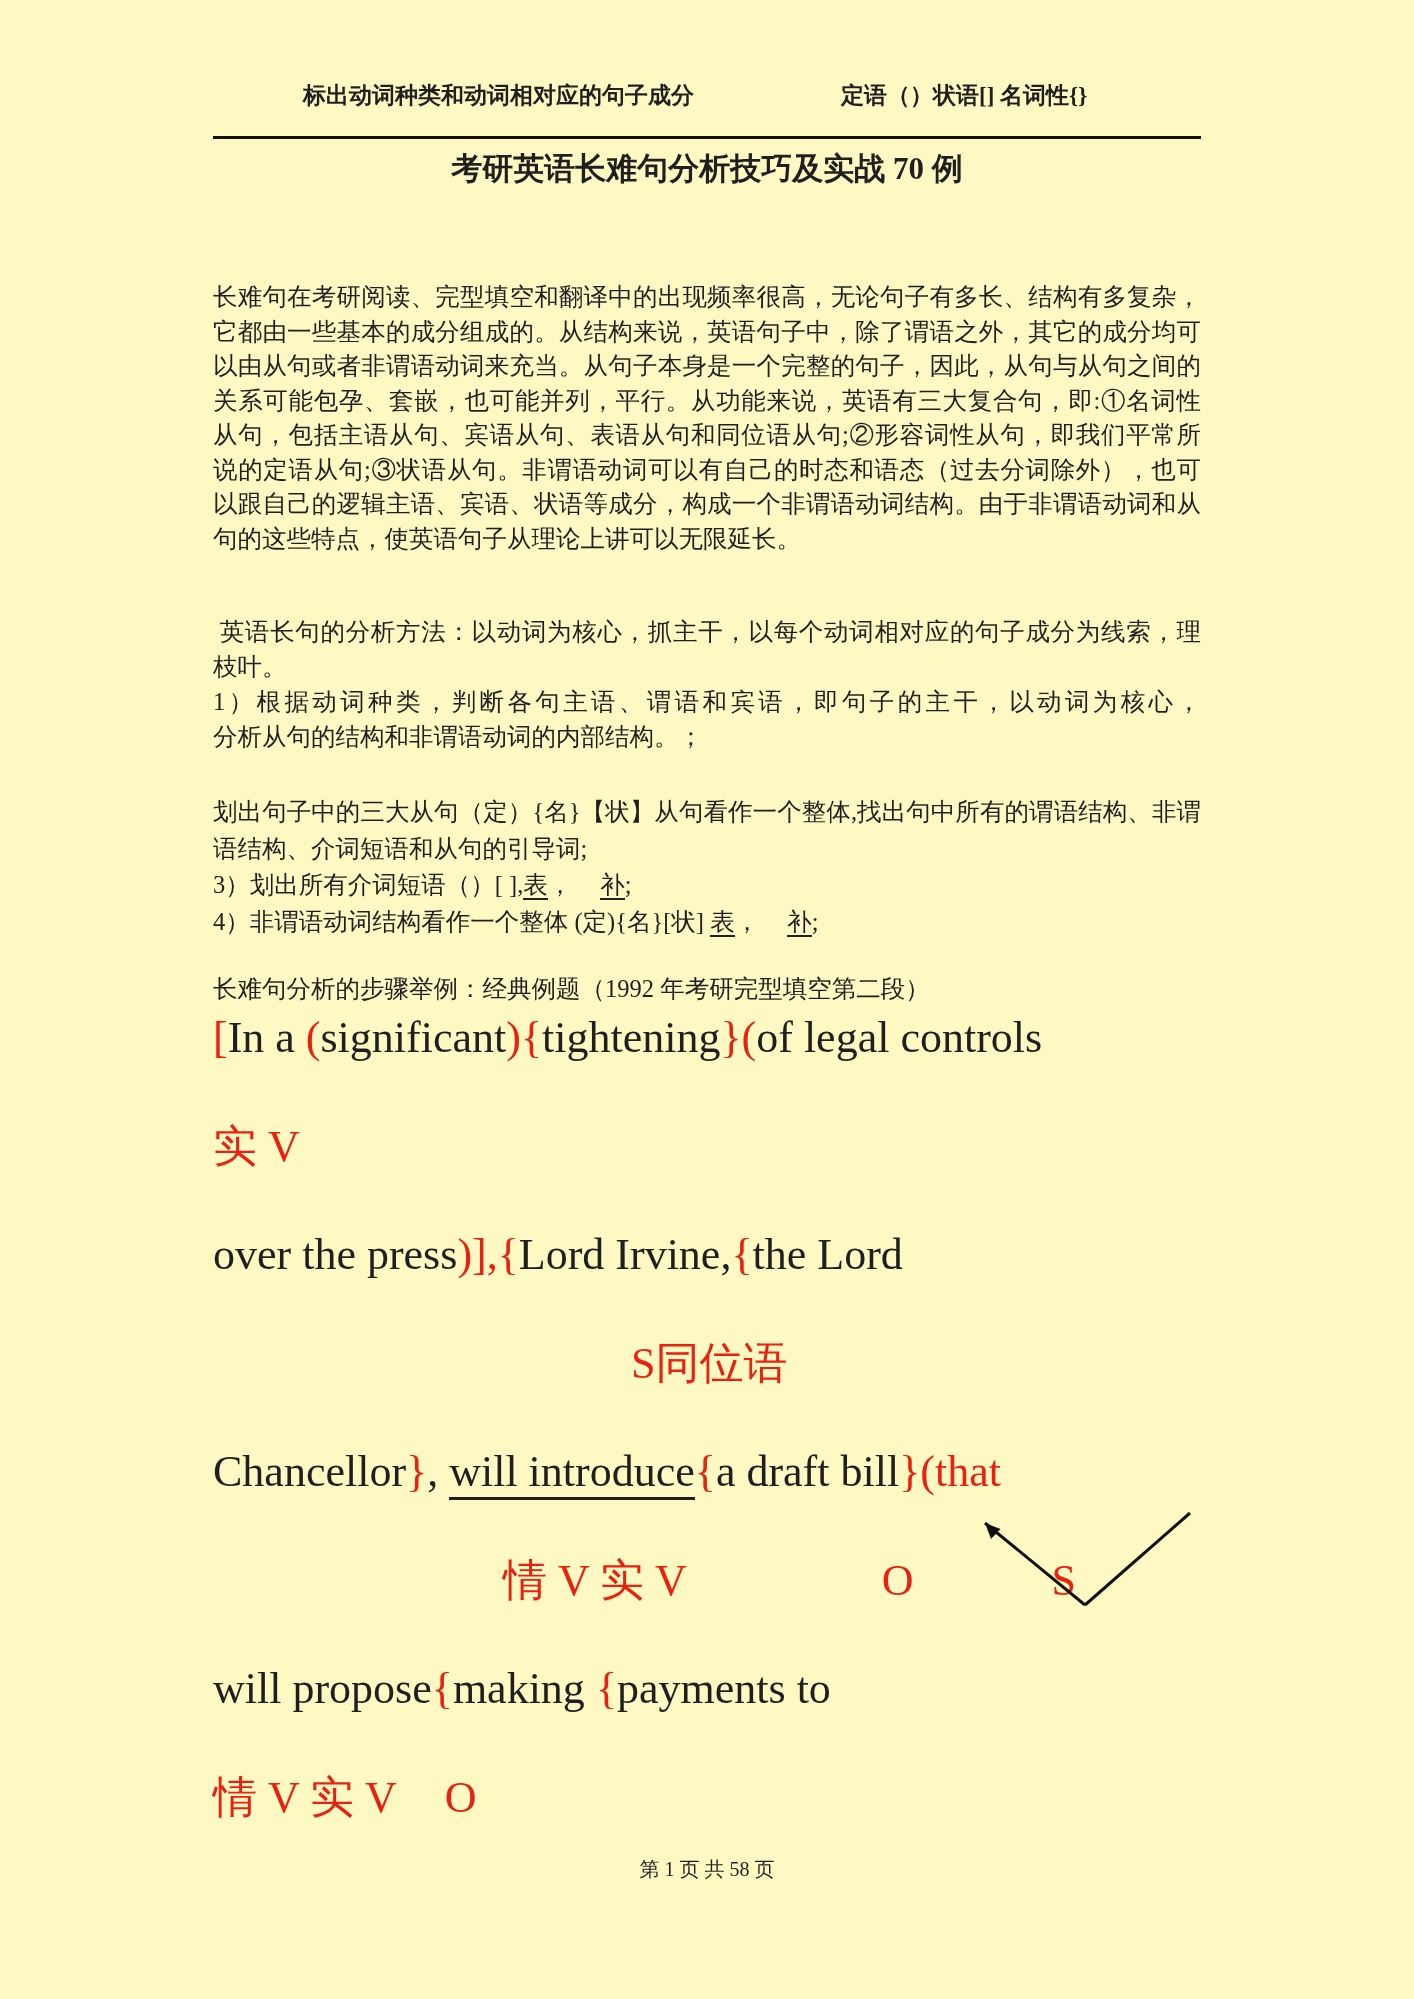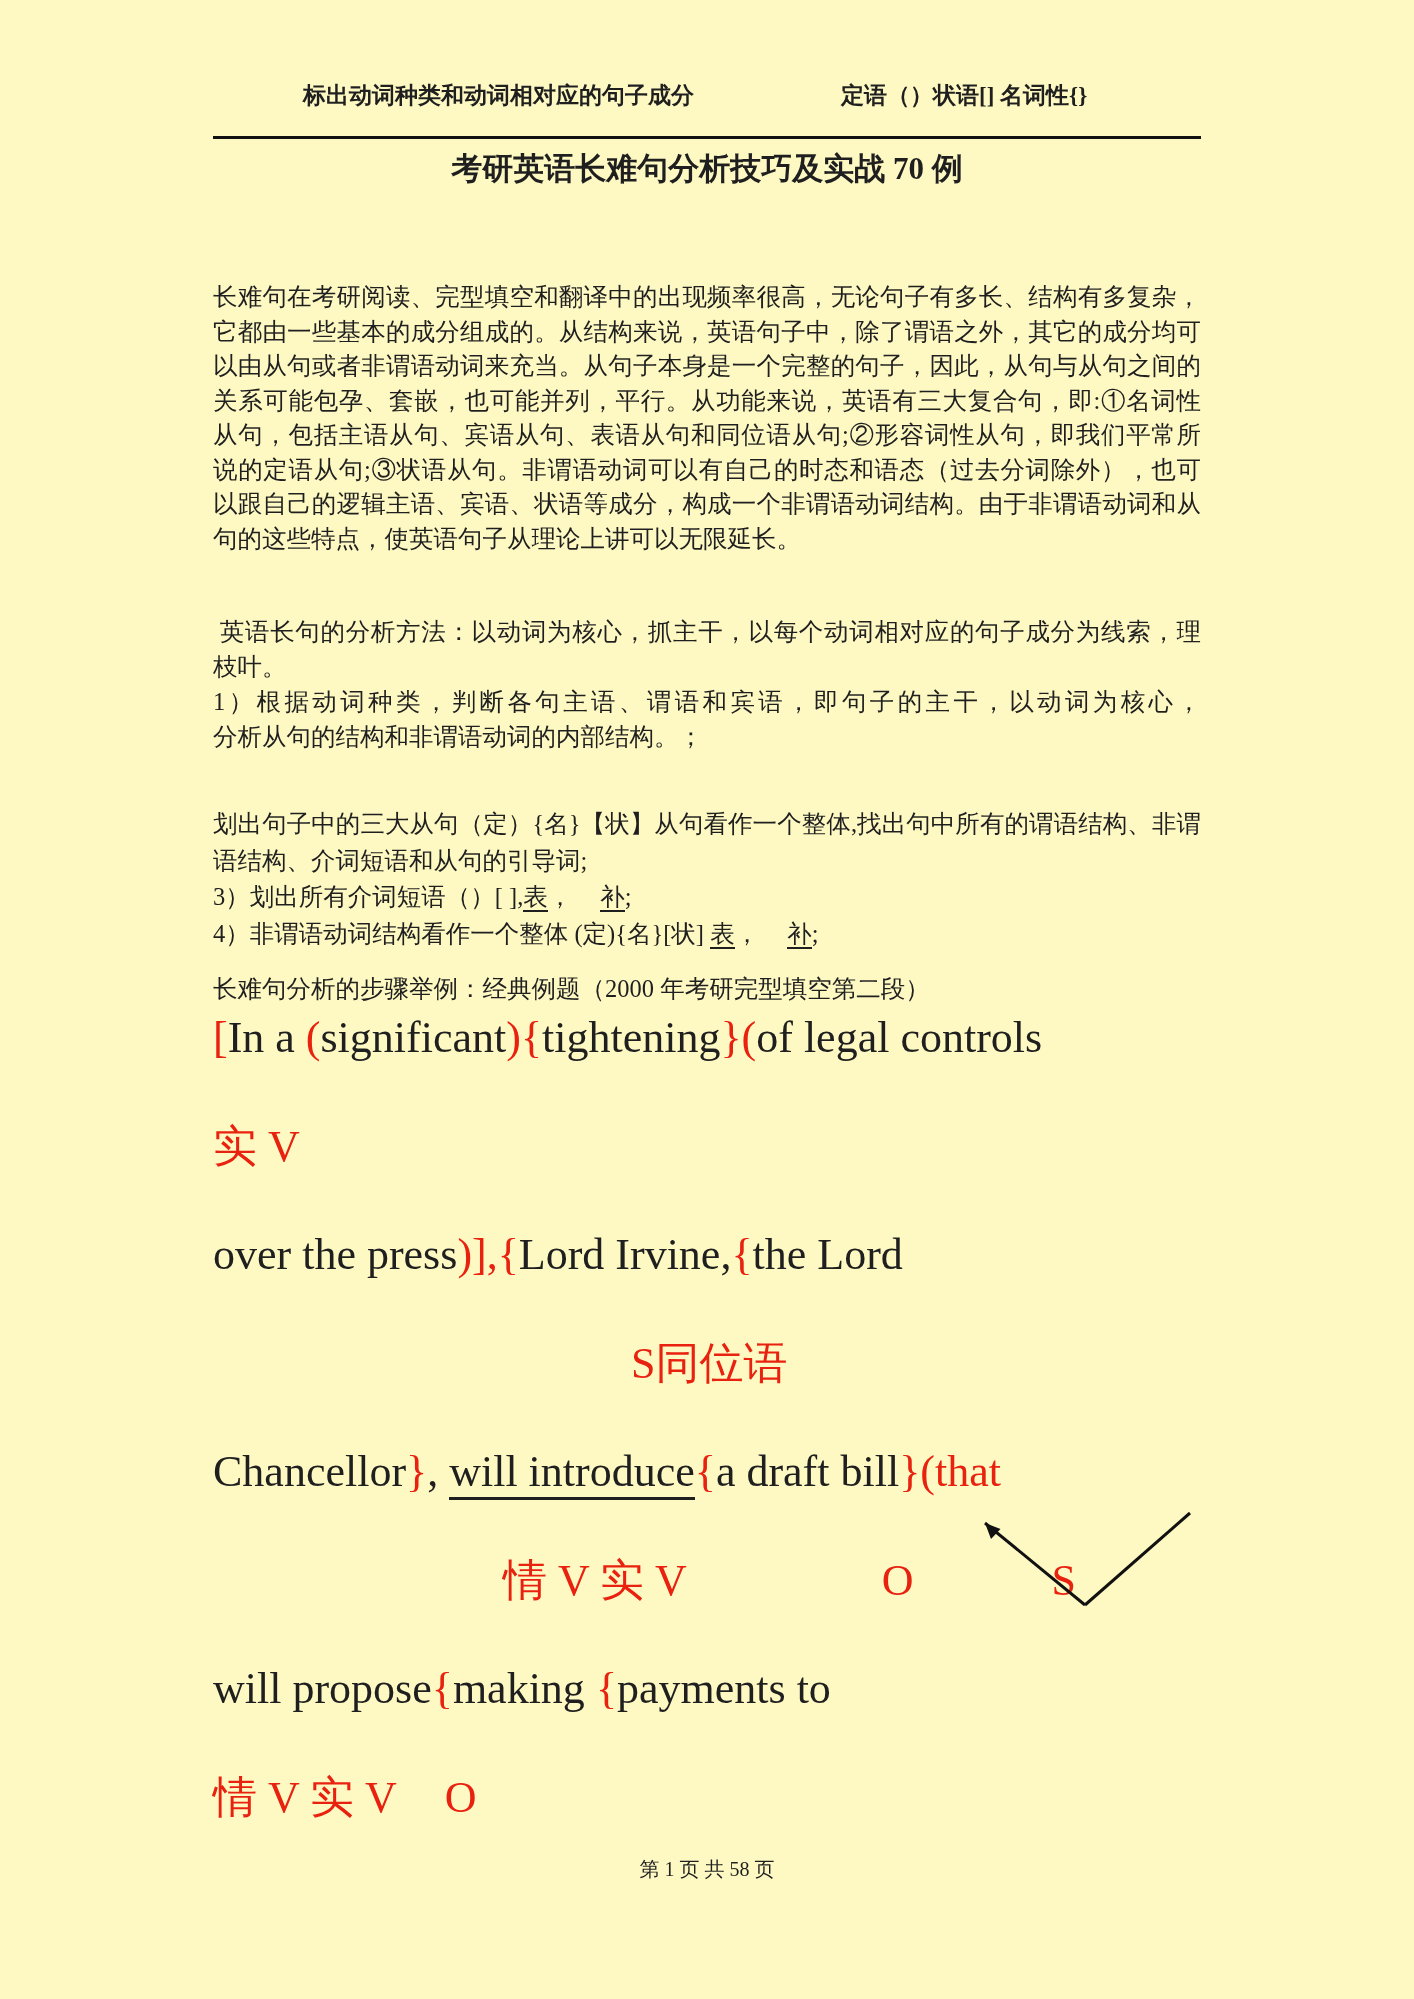--- a/index.html
+++ b/index.html
@@ -15,21 +15,21 @@
   #hdr-rule{position:absolute;left:213px;top:136px;width:988px;border-top:3px solid #111;}
   
   #doc-title{position:absolute;left:213px;top:147px;width:988px;text-align:center;
     font-size:31px;font-weight:bold;line-height:44px;}
   
   .para{position:absolute;left:213px;width:988px;font-size:24.5px;}
   .para .tl{line-height:34.5px;height:34.5px;white-space:nowrap;}
   #para-intro{top:280px;}
   #para-method{top:614px;}
   #para-method .tl{line-height:35px;height:35px;}
-  #para-steps{top:794px;margin-top:12px;}
+  #para-steps{top:794px;}
   #para-steps .tl{line-height:36.5px;height:36.5px;}
   #example-intro{position:absolute;left:213px;top:972px;width:1100px;font-size:24.5px;line-height:34px;}
   .just{white-space:normal !important;text-align:justify;text-align-last:justify;}
   
   #sentence{position:absolute;left:213px;top:1008px;width:1120px;font-size:44px;}
   #sentence .tl{height:108.5px;line-height:60px;white-space:pre;}
   .r{color:var(--red,#e9210f);}
   .u{border-bottom:.085em solid #1f1f1f;padding-bottom:.02em;}
   
   #arrow{position:absolute;left:960px;top:1505px;width:240px;height:105px;}
@@ -65,21 +65,21 @@
       <div class="tl"><span>分析从句的结构和非谓语动词的内部结构。；</span></div>
     </div>
 
   <div id="para-steps" class="para">
       <div class="tl just"><span>划出句子中的三大从句（定）{名}【状】从句看作一个整体,找出句中所有的谓语结构、非谓</span></div>
       <div class="tl"><span>语结构、介词短语和从句的引导词;</span></div>
       <div class="tl"><span>3）划出所有介词短语（）[ ],</span><span class="u">表</span><span>，</span><span class="u" style="margin-left: 28px;">补</span><span>;</span></div>
       <div class="tl"><span>4）非谓语动词结构看作一个整体 (定){名}[状] </span><span class="u">表</span><span>，</span><span class="u" style="margin-left: 28px;">补</span><span>;</span></div>
     </div>
 
-  <div id="example-intro">长难句分析的步骤举例：经典例题（2000 年考研完型填空第二段）</div>
+  <div id="example-intro">长难句分析的步骤举例：经典例题（1992 年考研完型填空第二段）</div>
 
   <div id="sentence">
       <div class="tl"><span class="r">[</span><span>In a </span><span class="r">(</span><span>significant</span><span class="r">){</span><span>tightening</span><span class="r">}(</span><span>of legal controls</span></div>
       <div class="tl"><span class="r">实 V</span></div>
       <div class="tl"><span>over the press</span><span class="r">)],{</span><span>Lord Irvine,</span><span class="r">{</span><span>the Lord</span></div>
       <div class="tl"><span class="r" style="margin-left: 418px;">S</span><span class="r" style="">同位语</span></div>
       <div class="tl"><span>Chancellor</span><span class="r">}</span><span>, </span><span class="u">will introduce</span><span class="r">{</span><span>a draft bill</span><span class="r">}(that</span></div>
       <div class="tl"><span class="r" style="margin-left: 290px;">情 V 实 V</span><span class="r" style="margin-left: 195px;">O</span><span class="r" style="margin-left: 138px;">S</span></div>
       <div class="tl"><span>will propose</span><span class="r">{</span><span>making </span><span class="r">{</span><span>payments to</span></div>
       <div class="tl"><span class="r">情 V 实 V</span><span class="r" style="margin-left: 48px;">O</span></div>

